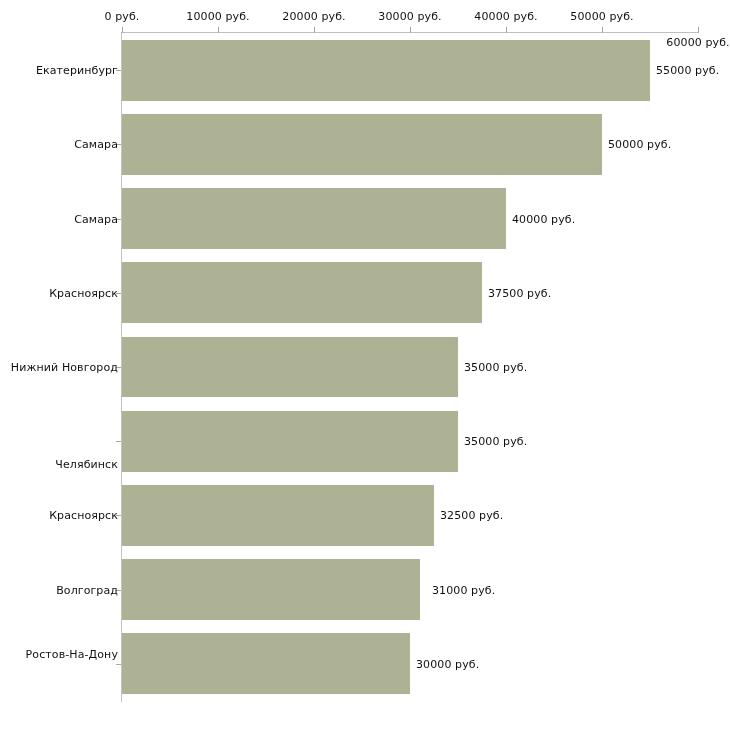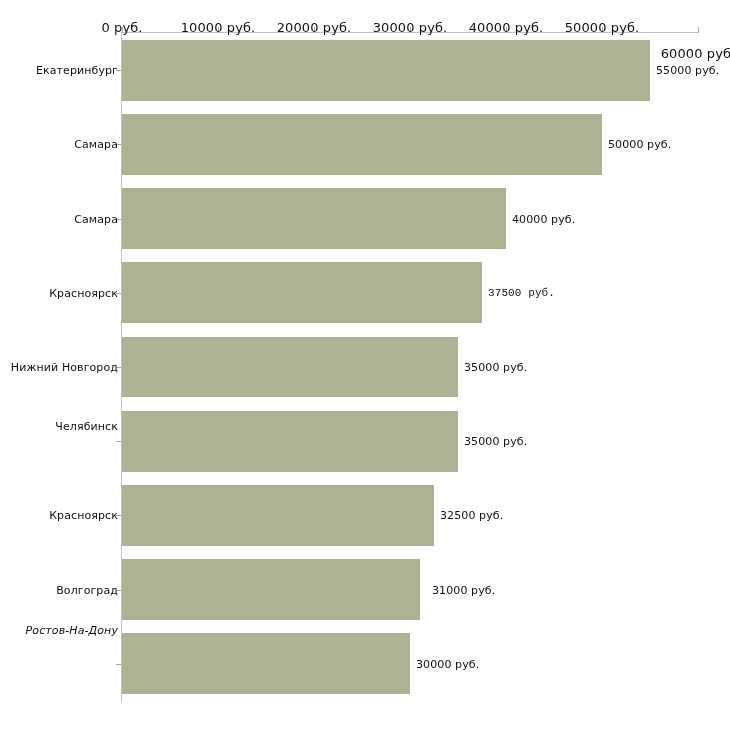--- a/index.html
+++ b/index.html
@@ -37,22 +37,22 @@
   }
   .xtick-mark {
     position: absolute;
     top: 27px;
     width: 1px;
     height: 6px;
     background: #a9ac8c;
   }
   .xtick-label {
     position: absolute;
-    top: 20px;
-    font-size: 13px;
+    top: 10px;
+    font-size: 11px;
     color: #111111;
     white-space: nowrap;
     transform: translateX(-50%);
     letter-spacing: 0.1px;
   }
   .ytick-mark {
     position: absolute;
     left: 116px;
     width: 5px;
     height: 1px;
@@ -112,38 +112,38 @@
       <div class="ytick-label" style="top: 70.1111px;">Екатеринбург</div>
       <div class="ytick-mark" style="top: 144px;"></div>
       <div class="ytick-label" style="top: 144.333px;">Самара</div>
       <div class="ytick-mark" style="top: 219px;"></div>
       <div class="ytick-label" style="top: 218.556px;">Самара</div>
       <div class="ytick-mark" style="top: 293px;"></div>
       <div class="ytick-label" style="top: 292.778px;">Красноярск</div>
       <div class="ytick-mark" style="top: 367px;"></div>
       <div class="ytick-label" style="top: 367px;">Нижний Новгород</div>
       <div class="ytick-mark" style="top: 441px;"></div>
-      <div class="ytick-label" style="top: 426px;">Челябинск</div>
+      <div class="ytick-label" style="top: 464px;">Челябинск</div>
       <div class="ytick-mark" style="top: 515px;"></div>
       <div class="ytick-label" style="top: 515.444px;">Красноярск</div>
       <div class="ytick-mark" style="top: 590px;"></div>
       <div class="ytick-label" style="top: 589.667px;">Волгоград</div>
       <div class="ytick-mark" style="top: 664px;"></div>
-      <div class="ytick-label" style="top: 630px; font-style: italic;">Ростов-На-Дону</div>
+      <div class="ytick-label" style="top: 654px;">Ростов-На-Дону</div>
     </div>
 
   <div id="bars-group">
       <div class="bar" title="Екатеринбург — 55000 руб." style="left: 122px; top: 39.68px; width: 528px; height: 60.8622px; background: rgb(174, 178, 148);"></div>
       <div class="bar-value-label" style="left: 656px; top: 70.1111px; text-align: center;">55000 руб.</div>
       <div class="bar" title="Москва — 50000 руб." style="left: 122px; top: 113.902px; width: 480px; height: 60.8622px; background: rgb(174, 178, 148);"></div>
       <div class="bar-value-label" style="left: 608px; top: 144.333px;">50000 руб.</div>
       <div class="bar" title="Самара — 40000 руб." style="left: 122px; top: 188.124px; width: 384px; height: 60.8622px; background: rgb(174, 178, 148);"></div>
       <div class="bar-value-label" style="left: 512px; top: 218.556px;">40000 руб.</div>
       <div class="bar" title="Новосибирск — 37500 руб." style="left: 122px; top: 262.347px; width: 360px; height: 60.8622px; background: rgb(174, 178, 148);"></div>
-      <div class="bar-value-label" style="left: 488px; top: 292.778px; font-family: Liberation Mono, monospace;">37500 руб.</div>
+      <div class="bar-value-label" style="left: 488px; top: 292.778px;">37500 руб.</div>
       <div class="bar" title="Нижний Новгород — 35000 руб." style="left: 122px; top: 336.569px; width: 336px; height: 60.8622px; background: rgb(174, 178, 148);"></div>
       <div class="bar-value-label" style="left: 464px; top: 367px;">35000 руб.</div>
       <div class="bar" title="Челябинск — 35000 руб." style="left: 122px; top: 410.791px; width: 336px; height: 60.8622px; background: rgb(174, 178, 148);"></div>
       <div class="bar-value-label" style="left: 464px; top: 441.222px;">35000 руб.</div>
       <div class="bar" title="Красноярск — 32500 руб." style="left: 122px; top: 485.013px; width: 312px; height: 60.8622px; background: rgb(174, 178, 148);"></div>
       <div class="bar-value-label" style="left: 440px; top: 515.444px;">32500 руб.</div>
       <div class="bar" title="Волгоград — 31000 руб." style="left: 122px; top: 559.236px; width: 297.6px; height: 60.8622px; background: rgb(174, 178, 148);"></div>
       <div class="bar-value-label" style="left: 432px; top: 589.667px;">31000 руб.</div>
       <div class="bar" title="Ростов-На-Дону — 30000 руб." style="left: 122px; top: 633.458px; width: 288px; height: 60.8622px; background: rgb(174, 178, 148);"></div>
       <div class="bar-value-label" style="left: 416px; top: 663.889px;">30000 руб.</div>

